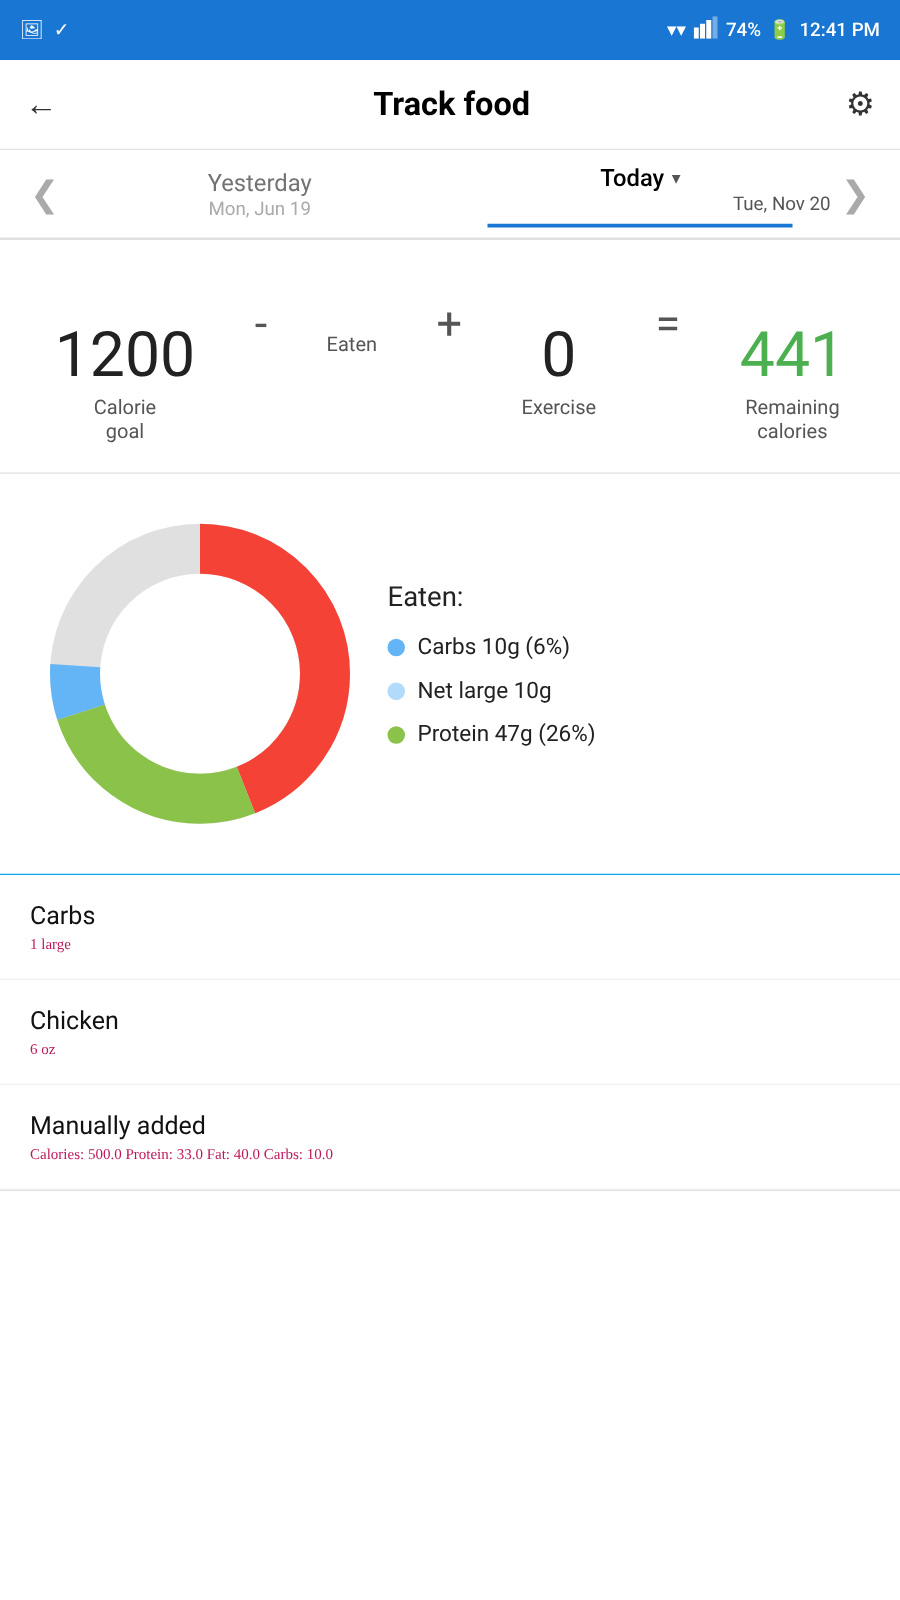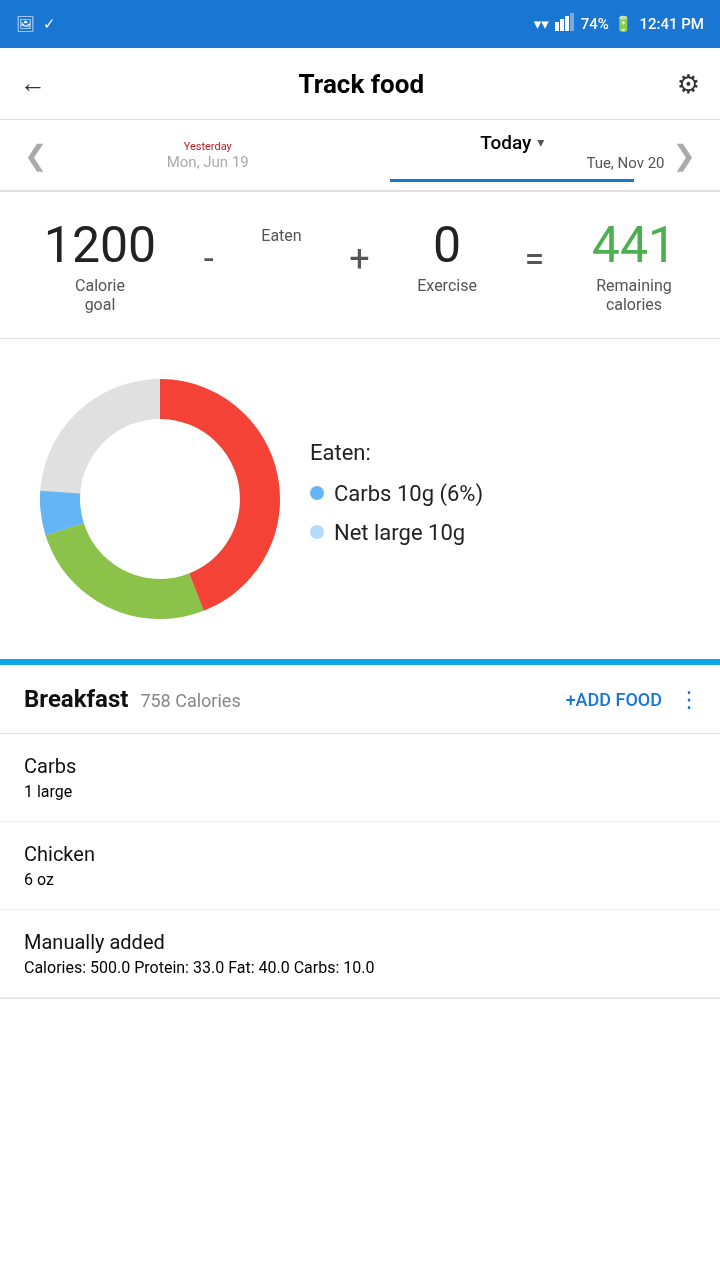--- a/index.html
+++ b/index.html
@@ -61,22 +61,22 @@
       font-size: 28px;
       color: #aaa;
       cursor: pointer;
       padding: 8px;
     }
     .date-yesterday {
       text-align: center;
       flex: 1;
     }
     .date-yesterday .day-label {
-      font-size: 11px;
-      color: #b91c1c;
+      font-size: 19px;
+      color: #737373;
     }
     .date-yesterday .date-label {
       font-size: 15px;
       color: #aaa;
     }
     .date-today {
       text-align: right;
       flex: 1;
       position: relative;
       padding-bottom: 8px;
@@ -111,20 +111,21 @@
     
     .calorie-summary {
       padding: 28px 20px 24px;
       display: flex;
       align-items: flex-start;
       justify-content: space-around;
       border-bottom: 1px solid #e0e0e0;
     }
     .cal-item {
       text-align: center;
+      margin-top: 40px;
     }
     .cal-number {
       font-size: 50px;
       font-weight: 400;
       color: #222;
       line-height: 1;
     }
     .cal-label {
       font-size: 16px;
       color: #555;
@@ -142,42 +143,42 @@
       font-weight: 400;
       color: #4CAF50;
       line-height: 1;
     }
 
     
     .chart-section {
       display: flex;
       align-items: center;
       padding: 30px 20px 30px 30px;
-      border-bottom: 6px solid #0ea5e9;
+      border-bottom: 1px solid #0ea5e9;
       gap: 20px;
     }
     .donut-container {
       width: 260px;
       height: 260px;
       flex-shrink: 0;
     }
     .legend {
       flex: 1;
     }
     .legend-title {
       font-size: 22px;
       color: #222;
       margin-bottom: 16px;
     }
     .legend-item {
       display: flex;
       align-items: center;
       gap: 10px;
       margin-bottom: 14px;
-      font-size: 22px;
+      font-size: 18px;
       color: #222;
     }
     .legend-dot {
       width: 14px;
       height: 14px;
       border-radius: 50%;
       flex-shrink: 0;
     }
 
     
@@ -227,22 +228,23 @@
     .food-item {
       padding: 20px 24px;
       border-bottom: 1px solid #eee;
     }
     .food-name {
       font-size: 20px;
       color: #111;
       margin-bottom: 4px;
     }
     .food-detail {
-      font-size: 16px;
-      color: #000000;
+      font-size: 12px;
+      color: #be185d;
+      font-family: Liberation Serif, serif;
     }
   </style>
 </head>
 <body>
 
 <div class="status-bar">
   <div class="status-left">
 
     <span>🖼</span>
     <span>✓</span>
@@ -325,35 +327,29 @@
     <div class="legend-title">Eaten:</div>
     <div id="legend-items">
         <div class="legend-item">
           <span class="legend-dot" style="background:#64B5F6;"></span>
           <span>Carbs 10g (6%)</span>
         </div>
         <div class="legend-item">
           <span class="legend-dot" style="background:#90CAF9; opacity:0.7;"></span>
           <span>Net large 10g</span>
         </div>
+        <div class="legend-item">
+          <span class="legend-dot" style="background:#8BC34A;"></span>
+          <span>Protein 47g (26%)</span>
+        </div>
       </div>
   </div>
 </div>
 
 <div class="meal-section">
-  <div class="meal-header">
-    <div class="meal-title-group">
-      <span class="meal-title">Breakfast</span>
-      <span class="meal-calories">758 Calories</span>
-    </div>
-    <div class="meal-actions">
-      <span class="add-food-btn">+ADD FOOD</span>
-      <span class="more-icon">⋮</span>
-    </div>
-  </div>
 
   <div class="food-item">
     <div class="food-name">Carbs</div>
     <div class="food-detail">1 large</div>
   </div>
 
   <div class="food-item">
     <div class="food-name">Chicken</div>
     <div class="food-detail">6 oz</div>
   </div>

